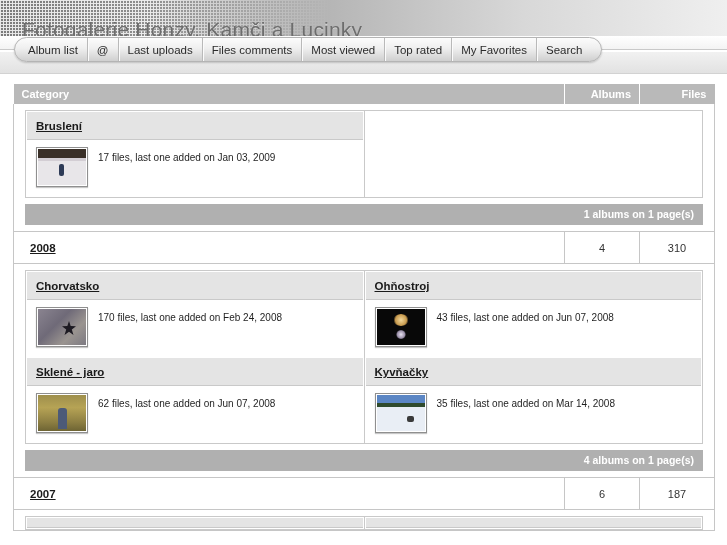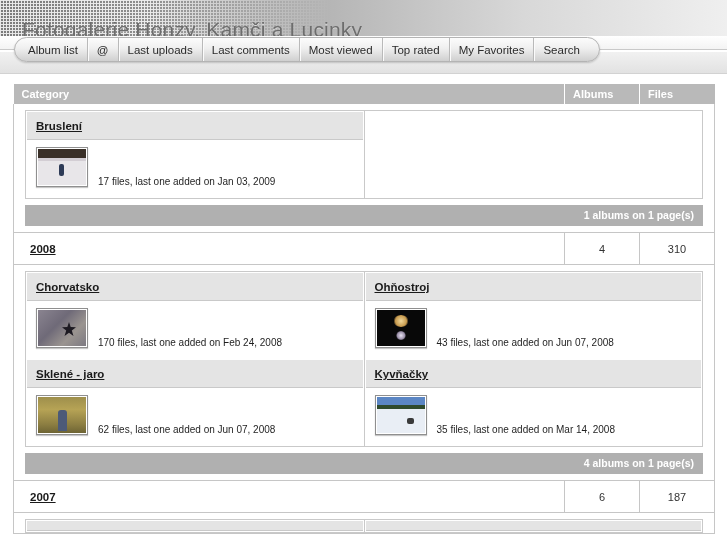--- a/index.html
+++ b/index.html
@@ -92,21 +92,21 @@
     background: #b9b9b9;
     color: #ffffff;
     font-size: 11px;
     font-weight: bold;
     text-align: left;
     padding: 4px 8px;
     height: 19px;
     border-right: 1px solid #ffffff;
   }
   .thead th:last-child { border-right: none; }
-  .thead th.num { text-align: left; }
+  .thead th.num { text-align: right; }
 
   td.cat-name {
     border: 1px solid #c6c6c6;
     border-top: none;
     background: #ffffff;
     padding: 6px 8px 7px 16px;
     height: 28px;
   }
   td.cat-count {
     border: 1px solid #c6c6c6;
@@ -161,21 +161,20 @@
     display: flex;
     align-items: flex-start;
     padding: 7px 9px 9px 9px;
     min-height: 50px;
   }
   .alb-desc {
     font-size: 10px;
     color: #1f1f1f;
     padding: 4px 0 0 10px;
     line-height: 1.3;
-    margin-top: 24px;
   }
 
   
   .thumb {
     flex: none;
     border: 1px solid #8f8f8f;
     padding: 1px;
     background: #ffffff;
     box-shadow: 0 1px 1px rgba(0,0,0,0.22);
   }
@@ -239,21 +238,21 @@
   <div id="header-texture"></div>
   <div id="site-title">Fotogalerie Honzy, Kamči a Lucinky</div>
 </div>
 
 <div id="nav-strip">
   <div id="nav-rule"></div>
   <div id="main-menu">
       <div class="menu-item">Album list</div>
       <div class="menu-item">@</div>
       <div class="menu-item">Last uploads</div>
-      <div class="menu-item">Last comments</div>
+      <div class="menu-item">Files comments</div>
       <div class="menu-item">Most viewed</div>
       <div class="menu-item">Top rated</div>
       <div class="menu-item">My Favorites</div>
       <div class="menu-item">Search</div>
     </div>
 </div>
 
 <div id="content">
   <table class="cat-table">
     <colgroup>

